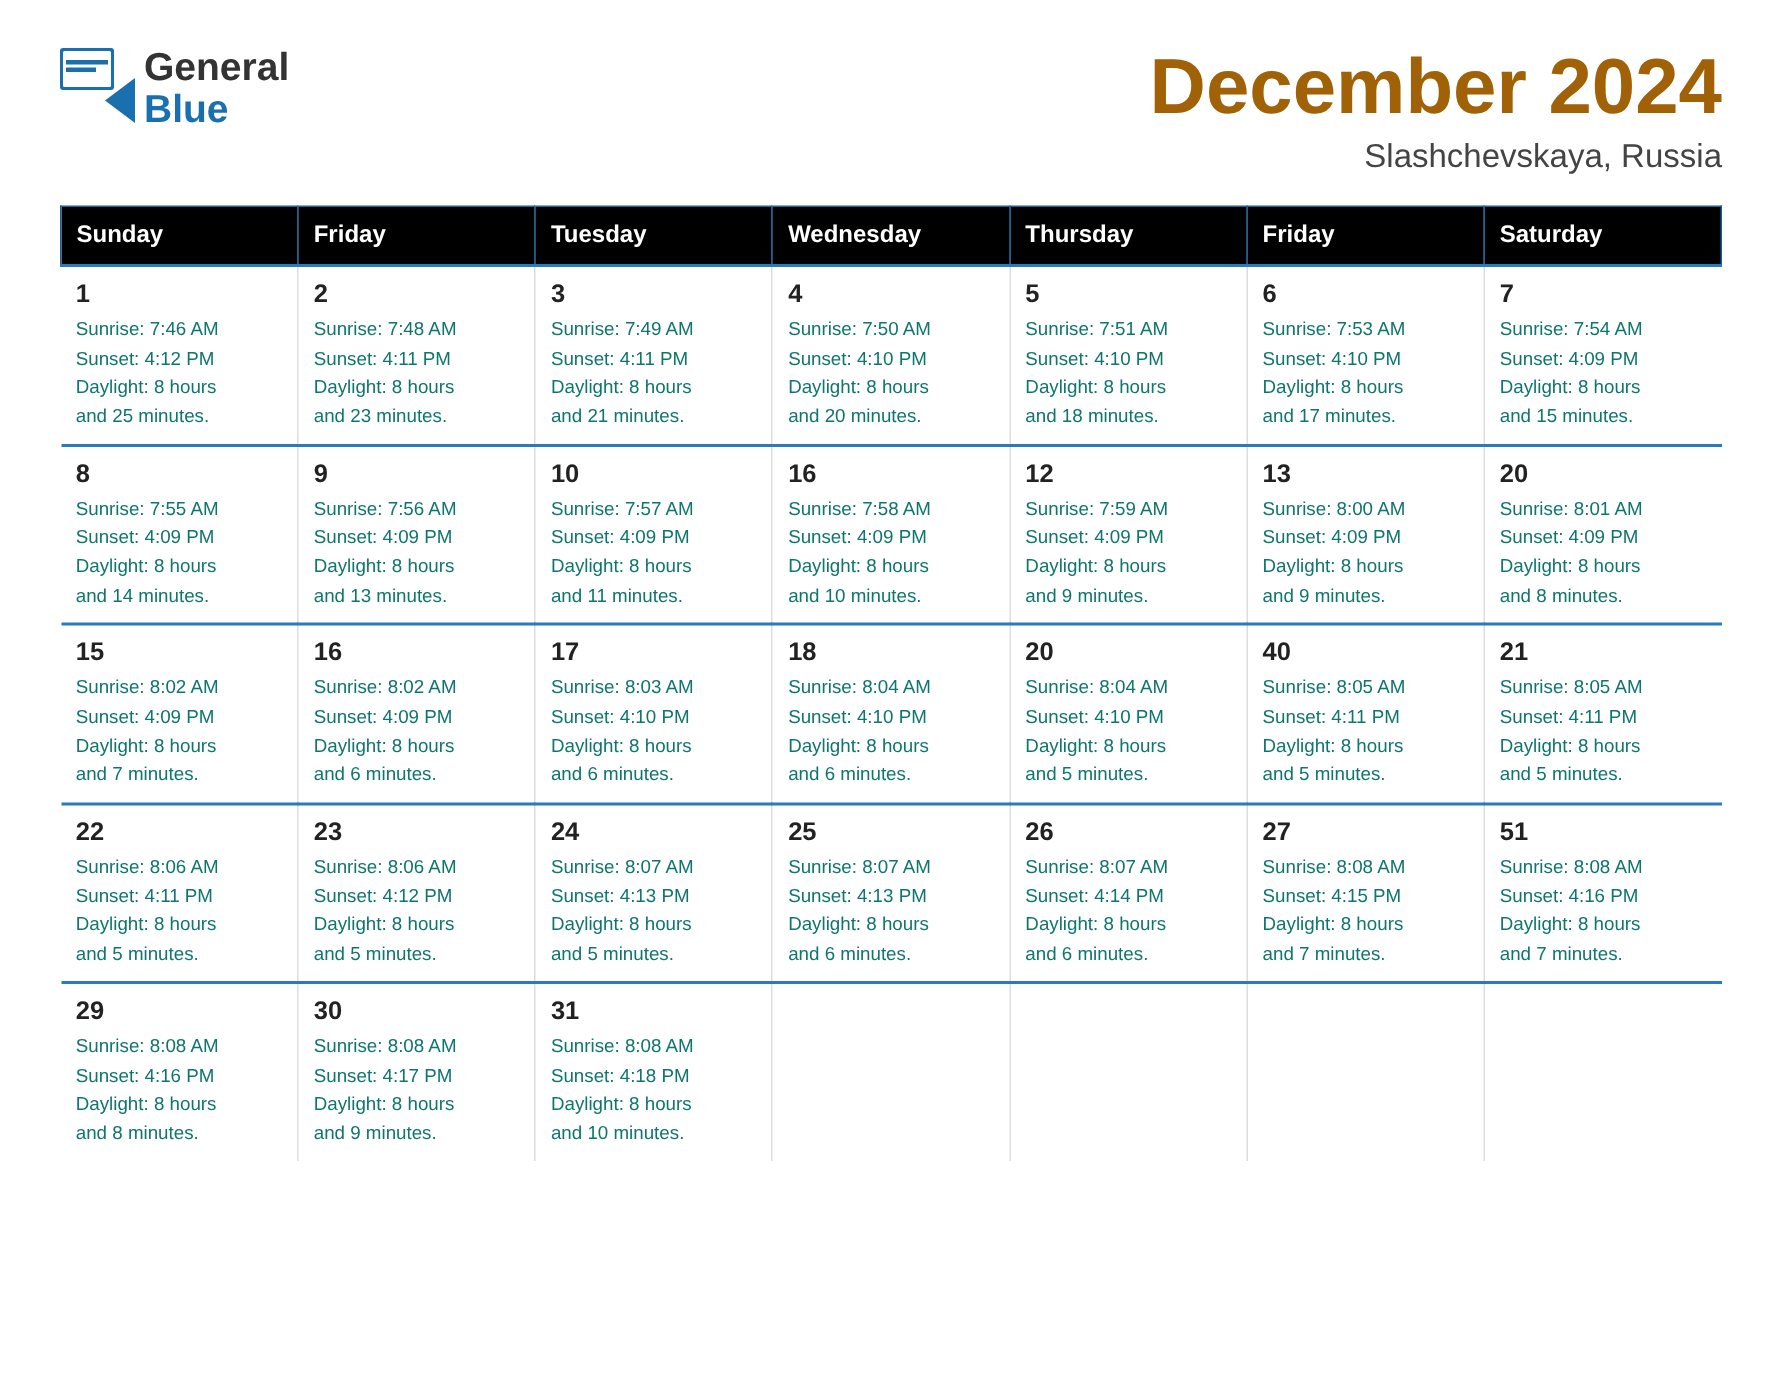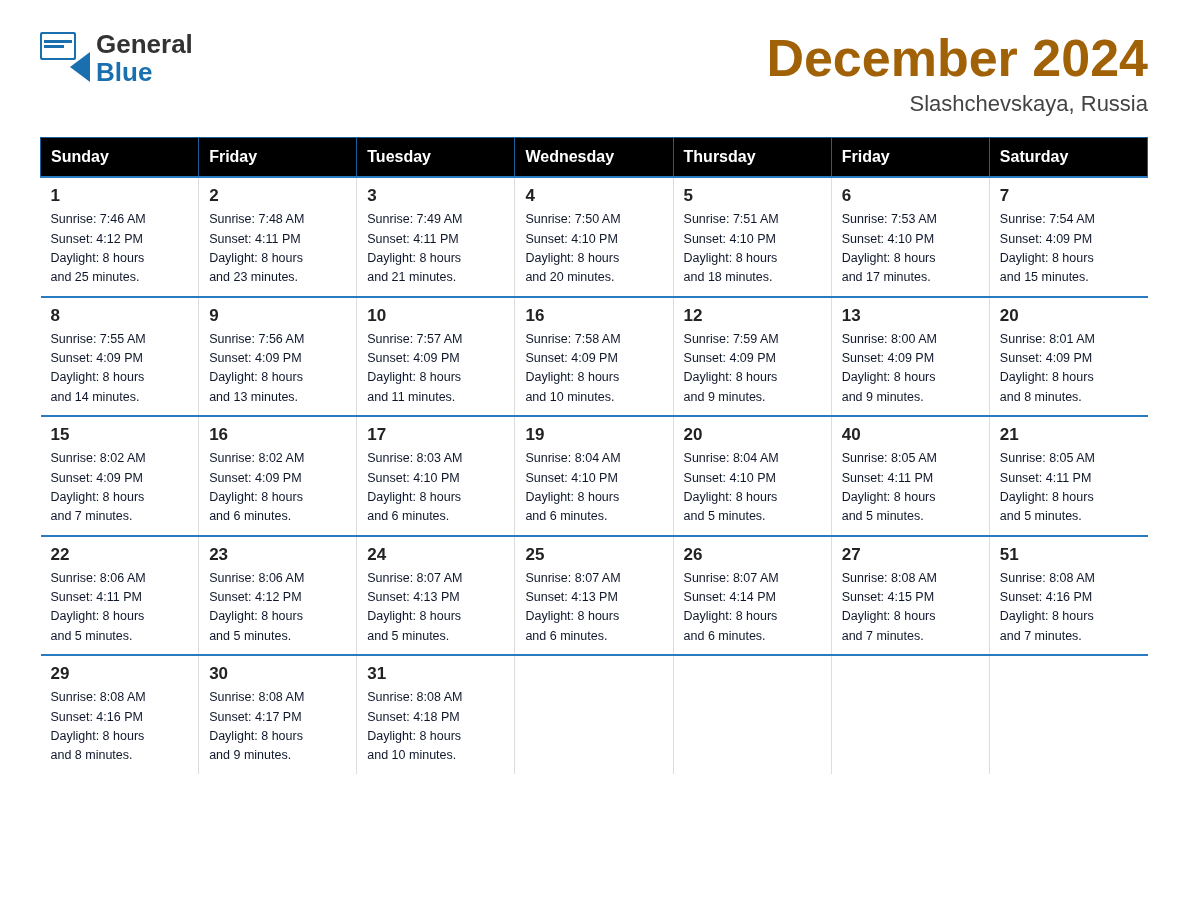--- a/index.html
+++ b/index.html
@@ -70,21 +70,21 @@
     .day-num {
       font-size: 17px;
       font-weight: bold;
       color: #222;
       display: block;
       margin-bottom: 4px;
     }
     .day-info {
       font-size: 12.5px;
       line-height: 1.55;
-      color: #0f172a;
+      color: #0f766e;
     }
     .empty-cell {
       background: #fff;
     }
 
     
     .logo-wrapper {
       display: flex;
       align-items: center;
     }
@@ -194,21 +194,21 @@
       </td>
         <td>
         <span class="day-num">16</span>
         <span class="day-info">Sunrise: 8:02 AM<br>Sunset: 4:09 PM<br>Daylight: 8 hours<br>and 6 minutes.</span>
       </td>
         <td>
         <span class="day-num">17</span>
         <span class="day-info">Sunrise: 8:03 AM<br>Sunset: 4:10 PM<br>Daylight: 8 hours<br>and 6 minutes.</span>
       </td>
         <td>
-        <span class="day-num">19</span>
+        <span class="day-num">18</span>
         <span class="day-info">Sunrise: 8:04 AM<br>Sunset: 4:10 PM<br>Daylight: 8 hours<br>and 6 minutes.</span>
       </td>
         <td>
         <span class="day-num">20</span>
         <span class="day-info">Sunrise: 8:04 AM<br>Sunset: 4:10 PM<br>Daylight: 8 hours<br>and 5 minutes.</span>
       </td>
         <td>
         <span class="day-num">40</span>
         <span class="day-info">Sunrise: 8:05 AM<br>Sunset: 4:11 PM<br>Daylight: 8 hours<br>and 5 minutes.</span>
       </td>

